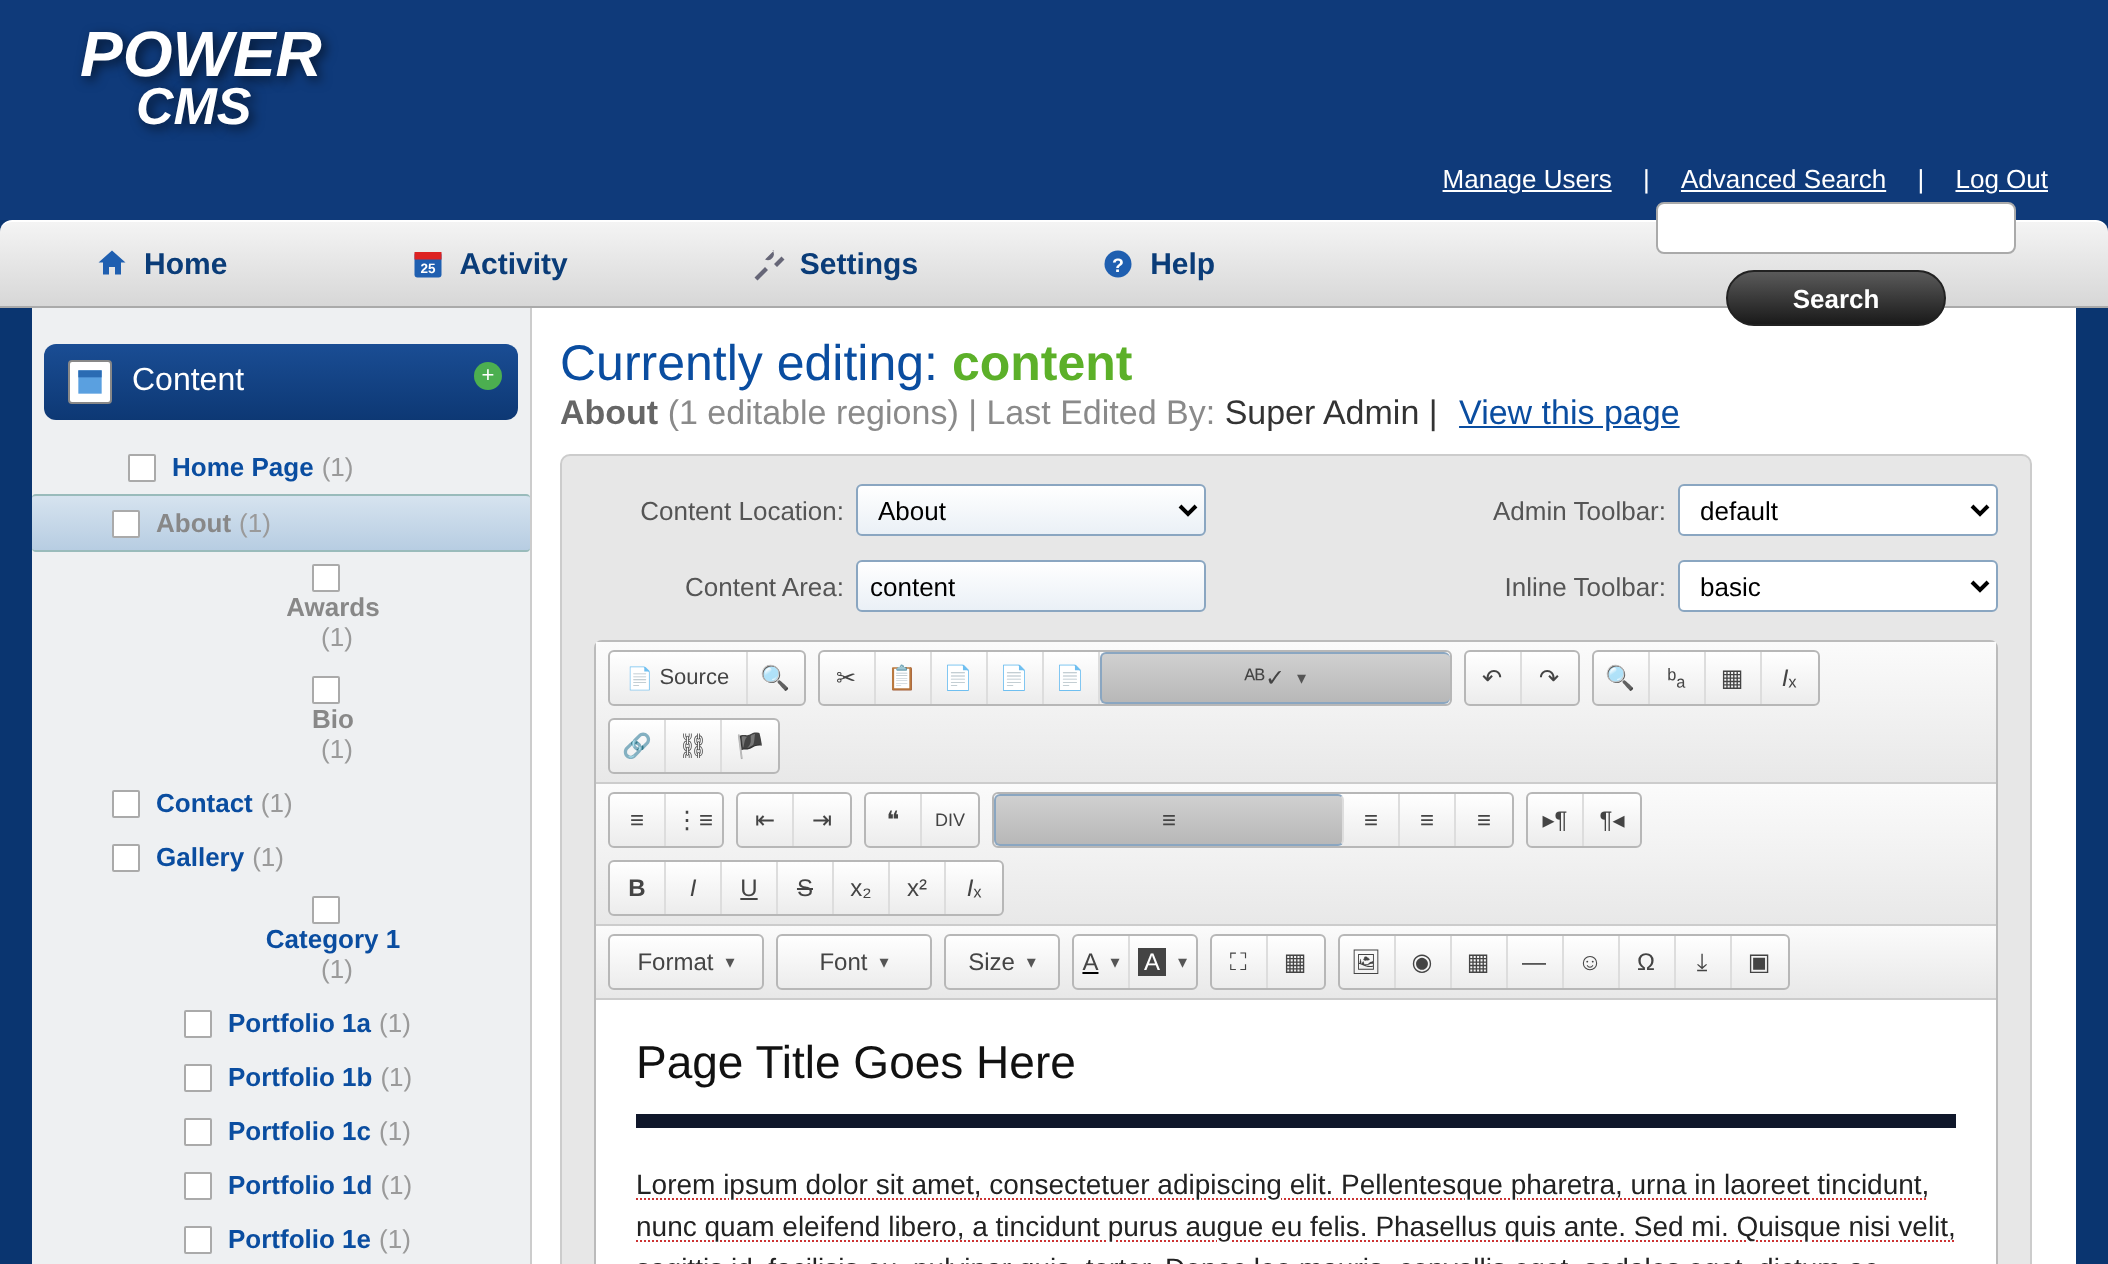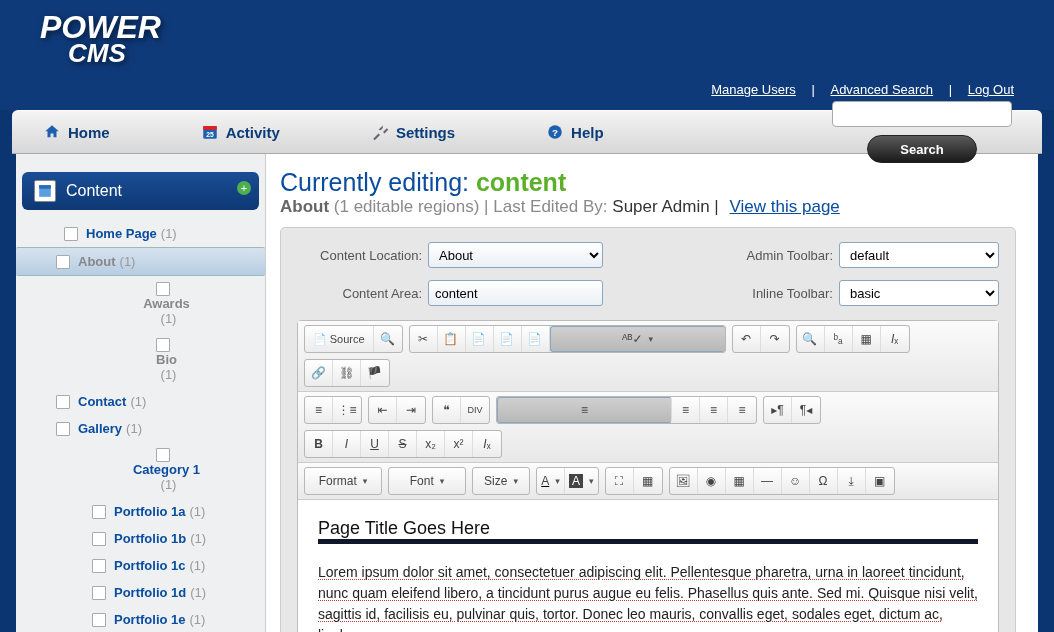--- a/index.html
+++ b/index.html
@@ -1,24 +1,24 @@
 <!DOCTYPE html>
 <html><head>
 <meta charset="utf-8">
 <style>
 * { margin: 0; padding: 0; box-sizing: border-box; font-family: "Lucida Grande", Arial, sans-serif; }
 body { background: #0a3570; width: 1054px; height: 632px; overflow: hidden; }
 .header-bar { height: 110px; background: #0f3a7a; position: relative; }
 .logo { position: absolute; left: 40px; top: 13px; }
 .logo-text { font-size: 32px; font-weight: bold; color: #fff; font-style: italic; text-shadow: 2px 2px 6px rgba(0,0,0,.6); line-height: .9; display: inline-block; }
 .logo-text .sub { font-size: 26px; display: block; margin-left: 28px; }
-.top-links { position: absolute; right: 34px; top: 82px; color: #cfd8e8; font-size: 13px; }
+.top-links { position: absolute; right: 24px; top: 82px; color: #cfd8e8; font-size: 13px; }
 .top-links a { color: #fff; text-decoration: underline; cursor: pointer; margin: 0 6px; }
 .top-links .sep { color: #fff; margin: 0 6px; }
-.nav-outer { background: linear-gradient(#f4f4f4,#d7d7d7); height: 44px; border-top: 1px solid #fff; border-bottom: 1px solid #aaa; display: flex; align-items: center; padding: 0 30px; border-radius: 6px 6px 0 0; margin: 0 12px; position: relative; }
+.nav-outer { background: linear-gradient(#f4f4f4,#d7d7d7); height: 44px; border-top: 1px solid #fff; border-bottom: 1px solid #aaa; display: flex; align-items: center; padding: 0 46px; border-radius: 6px 6px 0 0; margin: 0 0; position: relative; }
 .nav-item { display: flex; align-items: center; color: #0a3c78; font-weight: bold; font-size: 15px; margin-right: 90px; cursor: pointer; }
 .nav-icon { width: 20px; height: 20px; margin-right: 6px; display: flex; align-items: center; justify-content: center; }
 .nav-right { margin-left: auto; display: flex; align-items: center; gap: 8px; flex-direction: column; }
 .search-input { width: 180px; height: 26px; border: 1px solid #aaa; border-radius: 4px; padding: 0 6px; font-size: 13px; background: #fff; }
 .search-btn { width: 110px; height: 28px; background: linear-gradient(#5a5a5a,#1a1a1a); color: #fff; border: 1px solid #222; border-radius: 14px; font-size: 13px; font-weight: bold; cursor: pointer; }
 .body-wrap { display: flex; margin: 0 16px; background: #fff; height: 530px; border-radius: 0 0 6px 6px; overflow: hidden; }
 .sidebar { width: 250px; background: #eef0f2; border-right: 1px solid #ccc; }
 .sb-header { background: linear-gradient(#1a4d94,#0d3874); color: #fff; padding: 8px 12px; display: flex; align-items: center; border-radius: 6px; margin: 18px 6px 8px 6px; position: relative; }
 .sb-header-icon { width: 22px; height: 22px; background: #fff; border: 1px solid #888; margin-right: 10px; display: flex; align-items: center; justify-content: center; border-radius: 2px; }
 .sb-header-add { position: absolute; right: 8px; top: 9px; width: 14px; height: 14px; background: #4caf50; border-radius: 50%; display: flex; align-items: center; justify-content: center; color: #fff; font-size: 11px; line-height: 1; cursor: pointer; }
@@ -51,21 +51,21 @@
 .editor-box { background: #fff; border: 1px solid #bbb; border-radius: 4px; margin-top: 14px; }
 .toolbar { background: linear-gradient(#fbfbfb,#e8e8e8); border-bottom: 1px solid #ccc; padding: 4px 6px; display: flex; flex-wrap: wrap; gap: 6px; align-items: center; }
 .tgroup { display: flex; border: 1px solid #b7b7b7; border-radius: 3px; background: linear-gradient(#fff,#ececec); }
 .tbtn { min-width: 28px; height: 26px; display: flex; align-items: center; justify-content: center; border-right: 1px solid #ddd; font-size: 12px; color: #444; cursor: pointer; padding: 0 4px; }
 .tbtn:last-child { border-right: none; }
 .tbtn.wide { padding: 0 8px; }
 .tbtn.sel { background: linear-gradient(#d0d0d0,#b8b8b8); }
 .tbtn.dd::after { content: "▾"; margin-left: 6px; font-size: 9px; color: #555; }
 .tbtn.src { font-size: 11px; }
 .editor-body { padding: 18px 20px; font-size: 14px; color: #222; }
-.editor-body h2 { font-size: 18px; font-weight: normal; color: #111; margin-bottom: 18px; border-bottom: 5px solid #0f172a; }
+.editor-body h2 { font-size: 23px; font-weight: normal; color: #111; margin-bottom: 18px; padding-bottom: 12px; border-bottom: 7px solid #0f172a; }
 .editor-body p { line-height: 1.5; text-decoration: underline dotted #c33; text-decoration-thickness: 1px; text-underline-offset: 2px; }
 svg { display: block; }
 </style>
 </head>
 <body>
 
 <div class="header-bar">
   <div class="logo">
     <span class="logo-text">POWER<span class="sub">CMS</span></span>
   </div>

